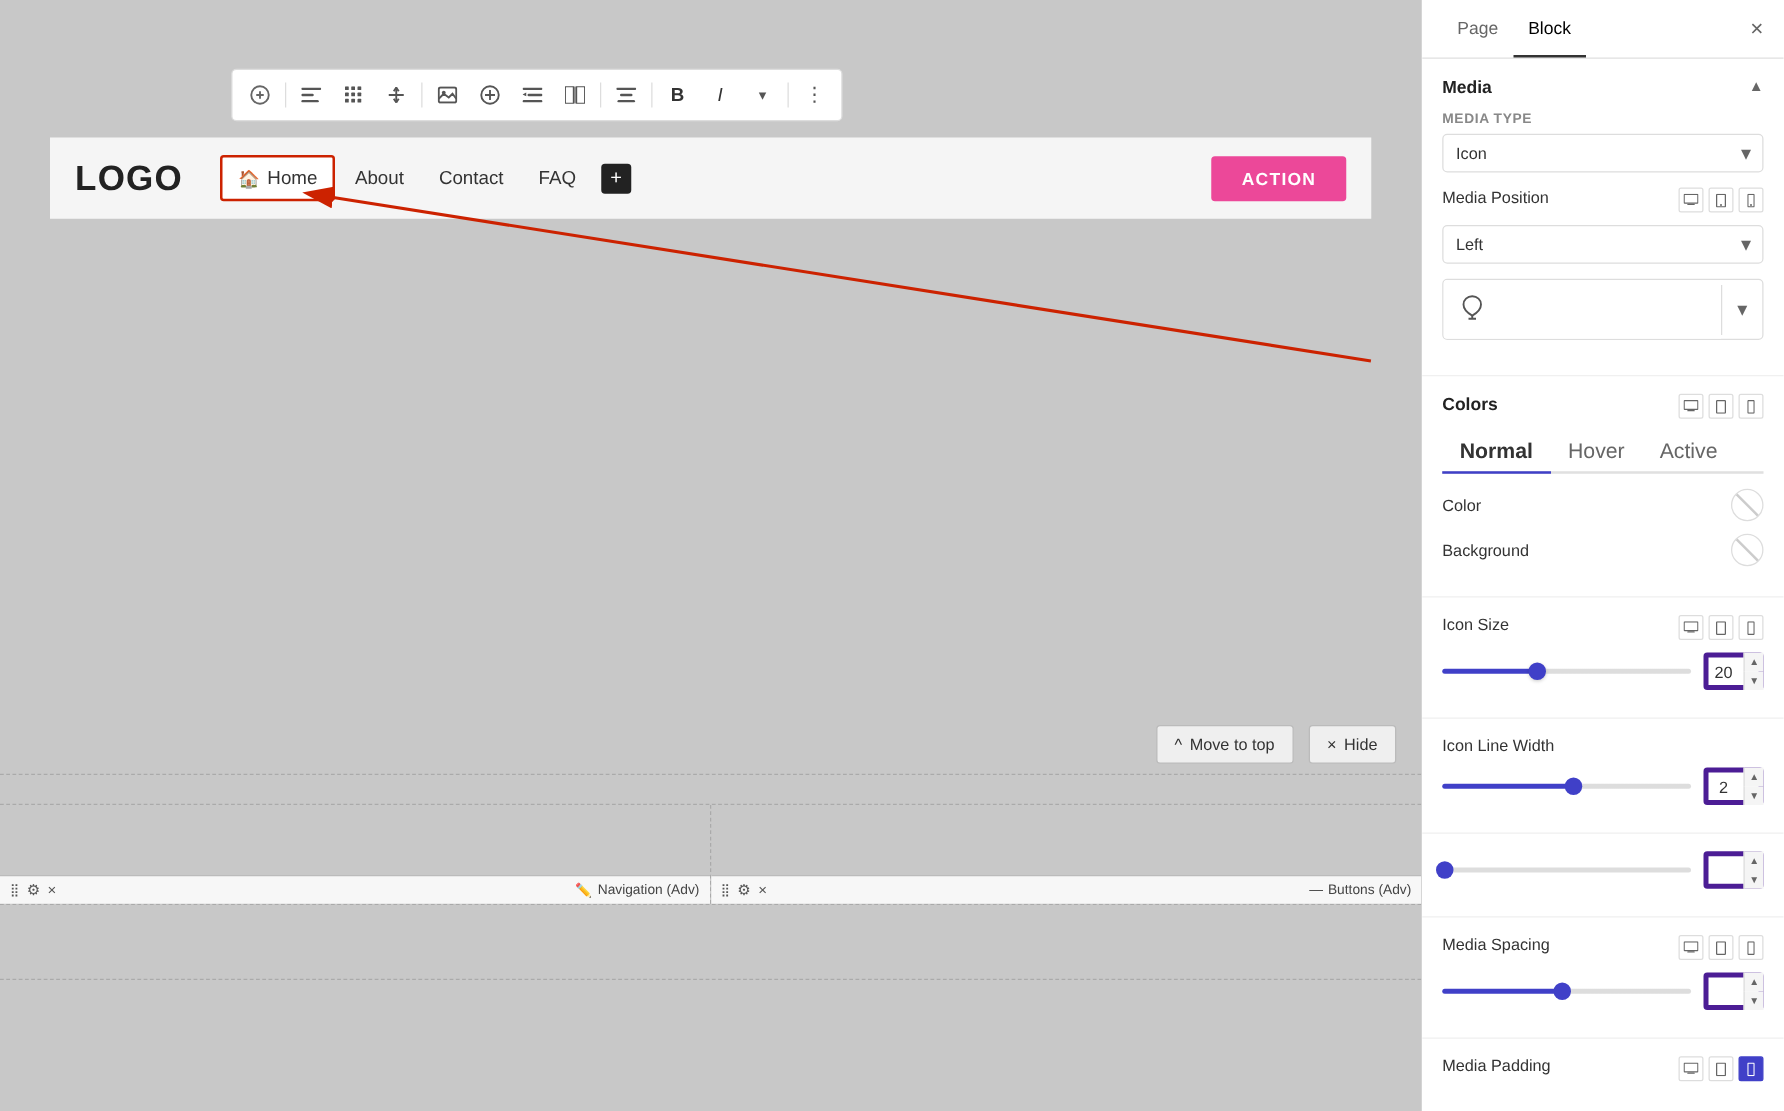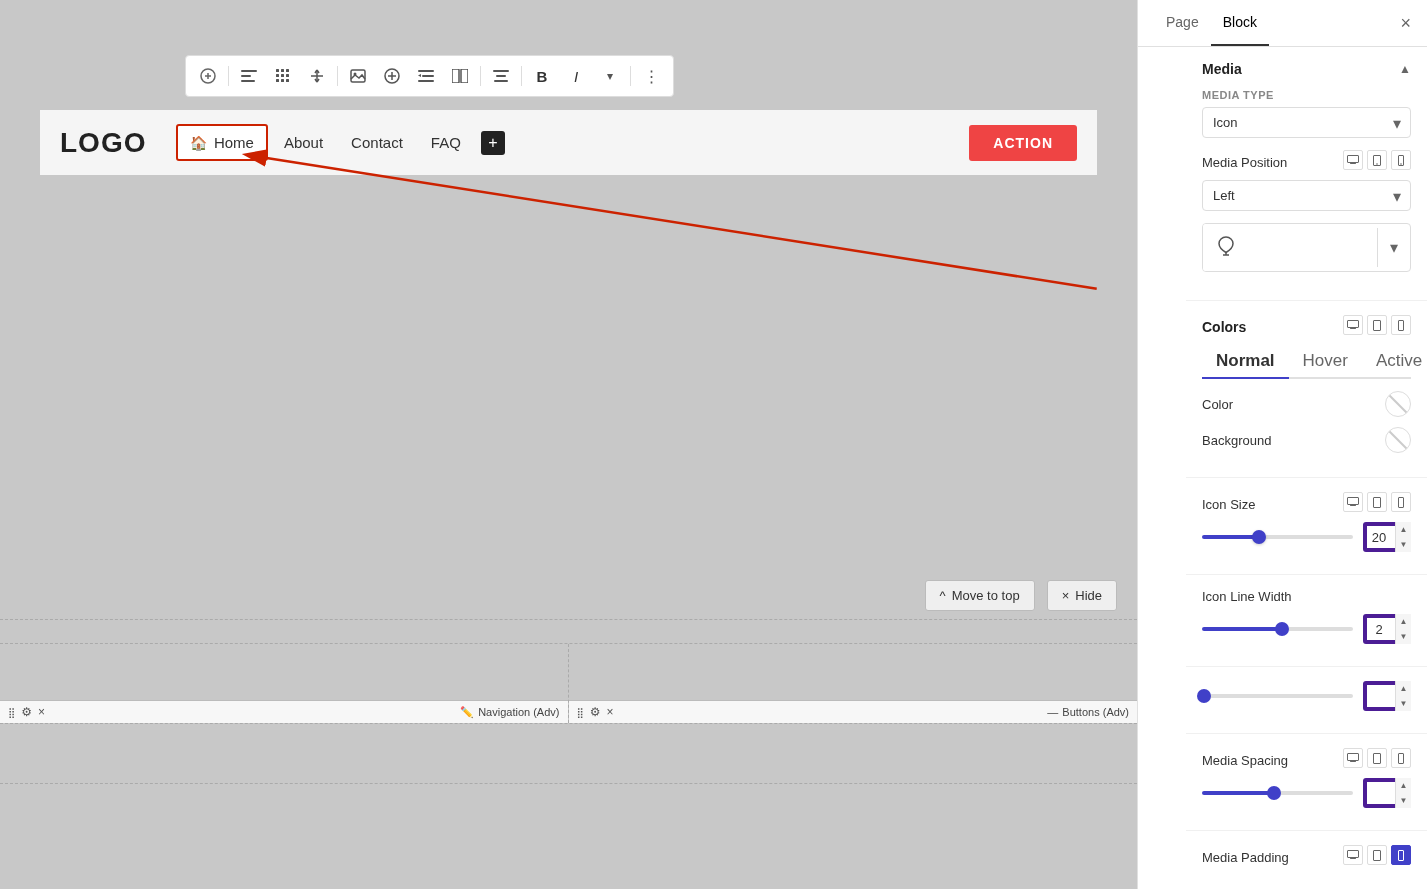--- a/index.html
+++ b/index.html
@@ -75,21 +75,21 @@
       color: #fff;
       border: none;
       border-radius: 3px;
       cursor: pointer;
       font-size: 16px;
       display: flex; align-items: center; justify-content: center;
       margin-left: 4px;
     }
     .action-btn {
       margin-left: auto;
-      background: #ef4444;
+      background: #ec4899;
       color: #fff;
       border: none;
       padding: 10px 24px;
       font-size: 14px;
       font-weight: 600;
       border-radius: 3px;
       cursor: pointer;
       letter-spacing: 1px;
     }
 
@@ -178,21 +178,20 @@
       color: #666;
       cursor: pointer;
       background: none;
       border: none;
     }
 
     
     .panel-section {
       padding: 14px 16px;
       border-bottom: 1px solid #f0f0f0;
-      margin-left: 48px;
     }
     .panel-section-header {
       display: flex; align-items: center; justify-content: space-between;
       margin-bottom: 12px;
     }
     .panel-section-title {
       font-size: 14px;
       font-weight: 600;
       color: #222;
     }
@@ -376,21 +375,21 @@
       color: #333;
     }
     .num-input-wrapper { position: relative; }
     .num-stepper {
       position: absolute; right: 0; top: 0; bottom: 0; width: 16px;
       display: flex; flex-direction: column;
     }
     .step-btn { flex: 1; background: #f5f5f5; border: none; cursor: pointer; font-size: 8px; color: #666; line-height: 1; border-left: 1px solid #ddd; }
 
     .section-header-row {
-      display: flex; align-items: flex-end; justify-content: space-between;
+      display: flex; align-items: flex-start; justify-content: space-between;
       margin-bottom: 10px;
     }
 
     
     .nav-item.selected-block {
       border: 2px solid #cc2200;
       background: #fff;
     }
   </style>
 </head>

